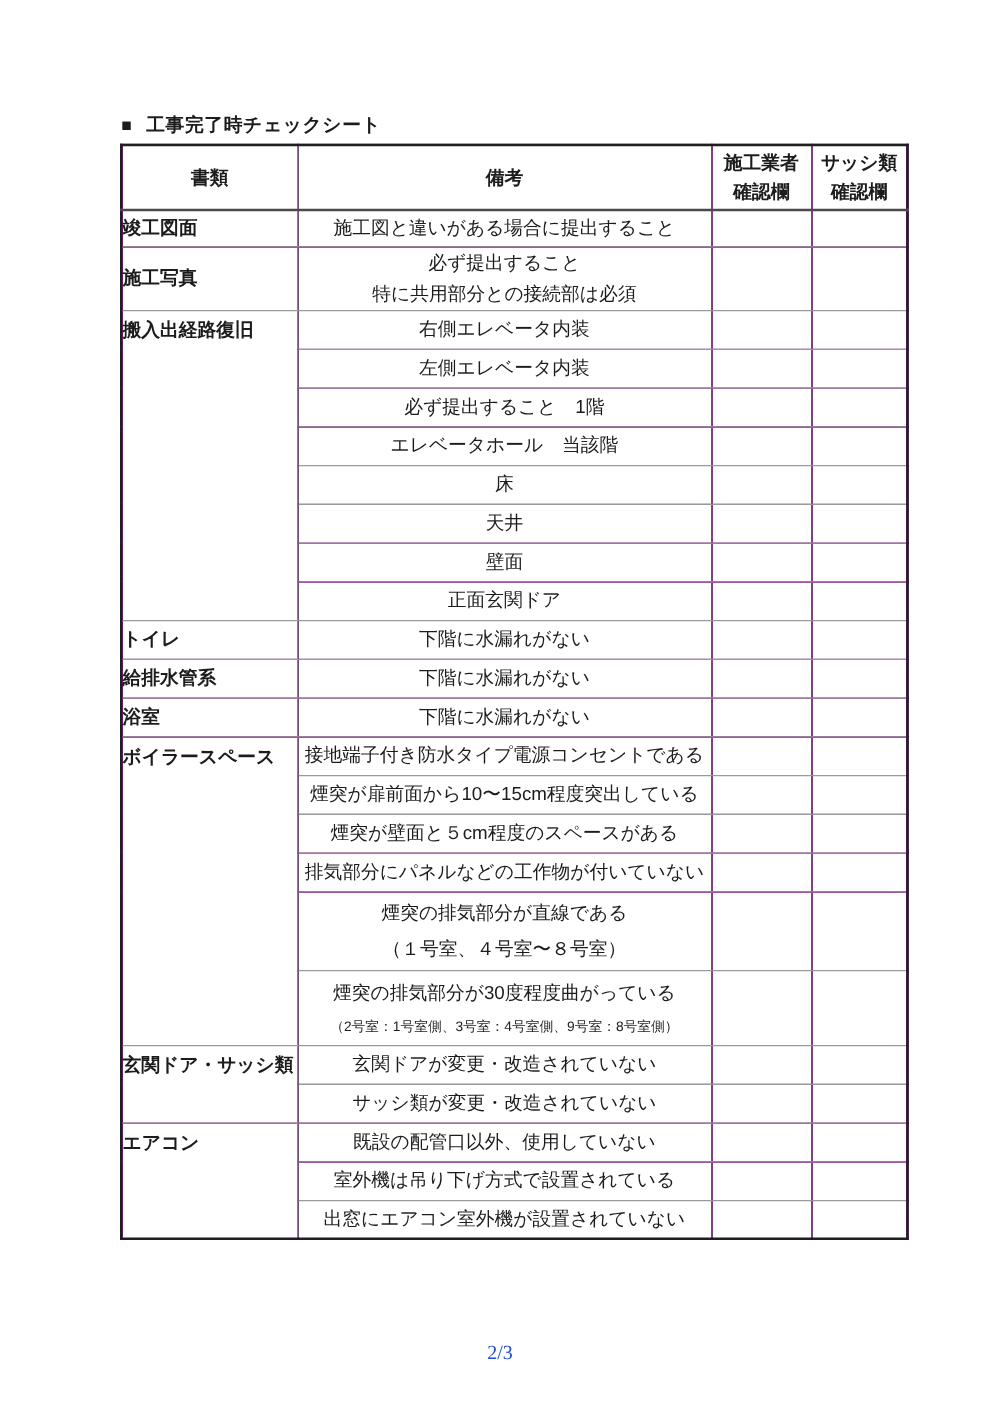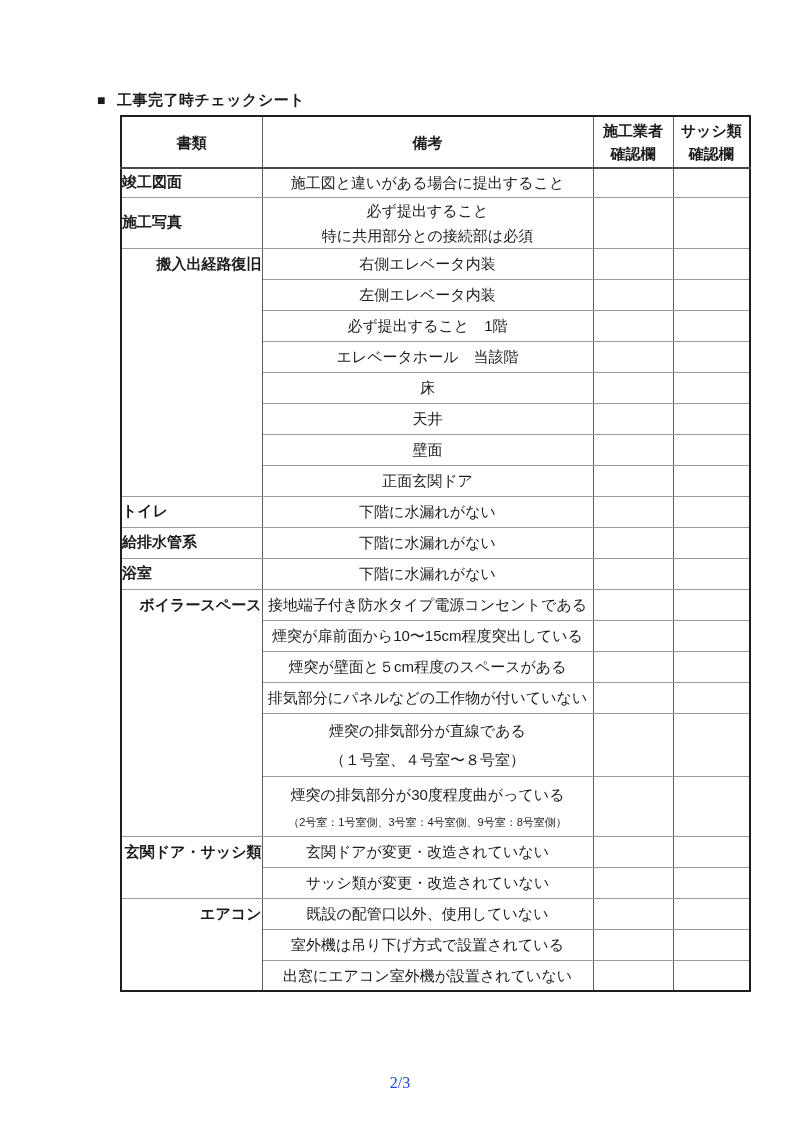--- a/index.html
+++ b/index.html
@@ -30,21 +30,20 @@
   }
   table.checklist {
     position: absolute;
     left: 96px;
     top: 115px;
     width: 629px;
     border-collapse: collapse;
     table-layout: fixed;
     border: 2px solid #1f1f1f;
     background: #a21caf;
-    margin-left: 24px;
   }
   table.checklist col.c-doc      { width: 141px; }
   table.checklist col.c-remark   { width: 331px; }
   table.checklist col.c-confirm1 { width: 80px; }
   table.checklist col.c-confirm2 { width: 77px; }
 
   table.checklist th,
   table.checklist td {
     border-left: 1px solid #5f5f5f;
     border-right: 1px solid #5f5f5f;
@@ -74,21 +73,20 @@
     font-weight: bold;
     text-align: left;
     vertical-align: middle;
     padding-left: 8px;
     letter-spacing: 0px;
     white-space: nowrap;
   }
   td.doc.top {
     vertical-align: top;
     padding-top: 6px;
-    text-align: right;
   }
   td.remark {
     font-size: 15px;
     text-align: center;
     vertical-align: middle;
     padding-left: 11px;
     white-space: nowrap;
   }
   td.remark .line { line-height: 25px; }
   td.remark .line.gap { margin-top: 4px; }

